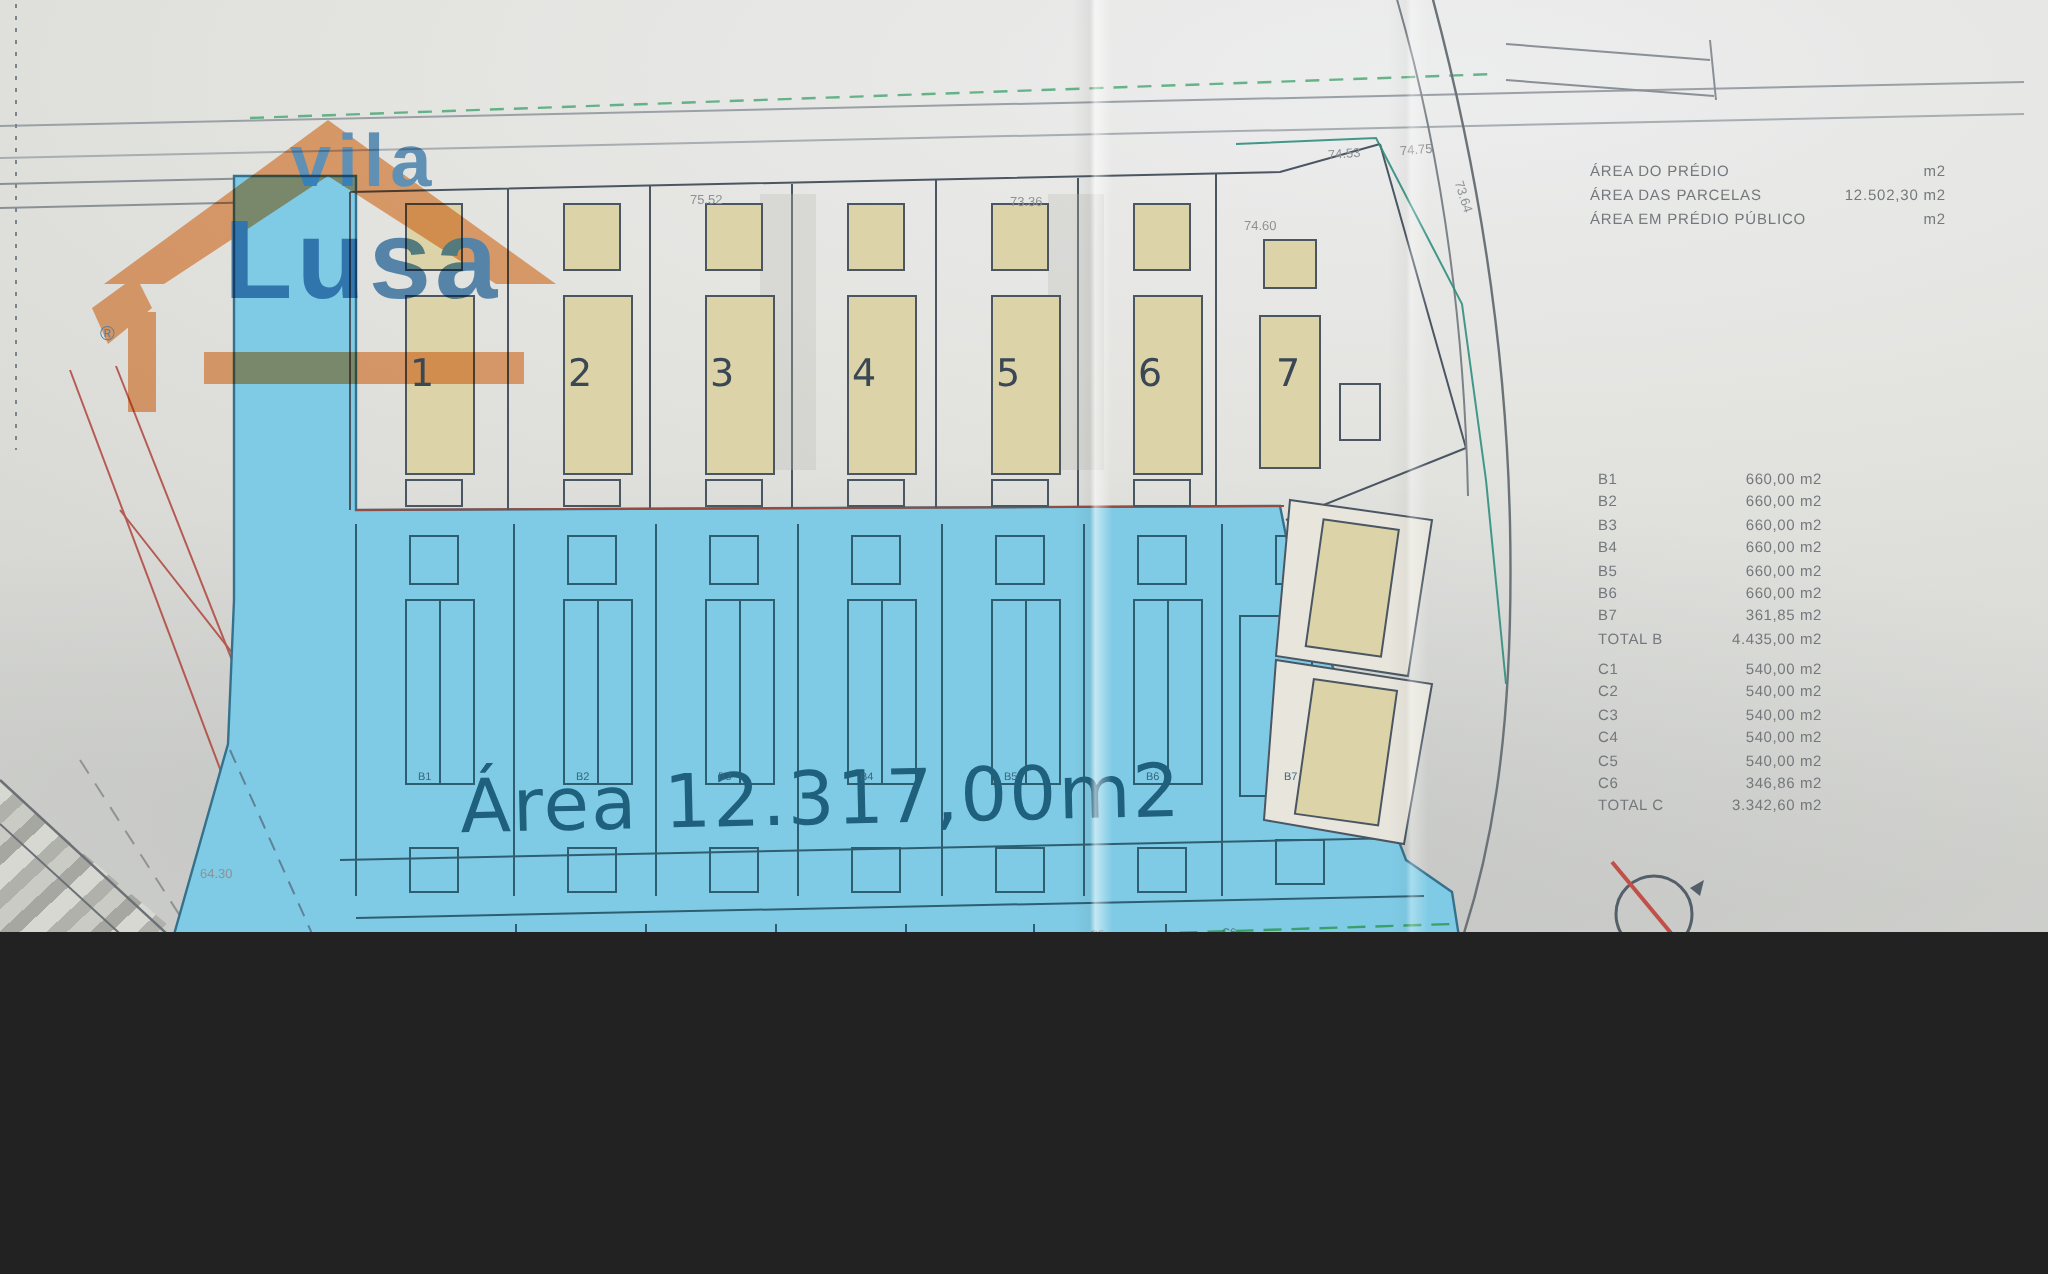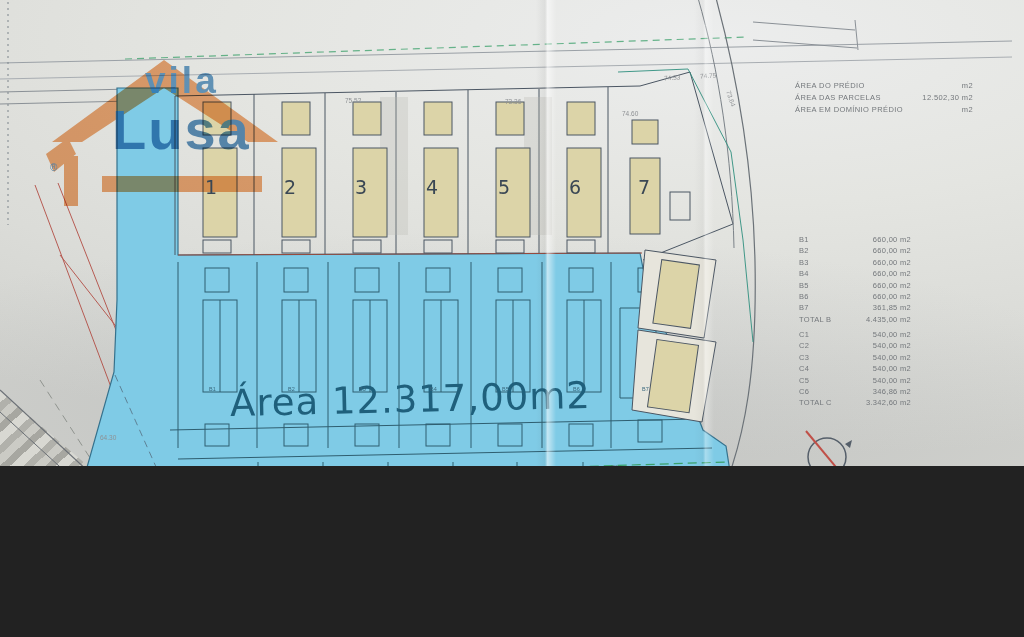--- a/index.html
+++ b/index.html
@@ -298,21 +298,21 @@
   <div class="summary">
     <div class="row">
       <span>ÁREA  DO PRÉDIO</span>
       <span>m2</span>
     </div>
     <div class="row">
       <span>ÁREA  DAS PARCELAS</span>
       <span>12.502,30 m2</span>
     </div>
     <div class="row">
-      <span>ÁREA  EM DOMÍNIO PRÉDIO</span>
+      <span>ÁREA  EM PRÉDIO PÚBLICO</span>
       <span>m2</span>
     </div>
   </div>
 
   <div class="ptable tb">
     <div class="row">
         <span>B1</span>
         <span>660,00 m2</span>
       </div>
     <div class="row">

